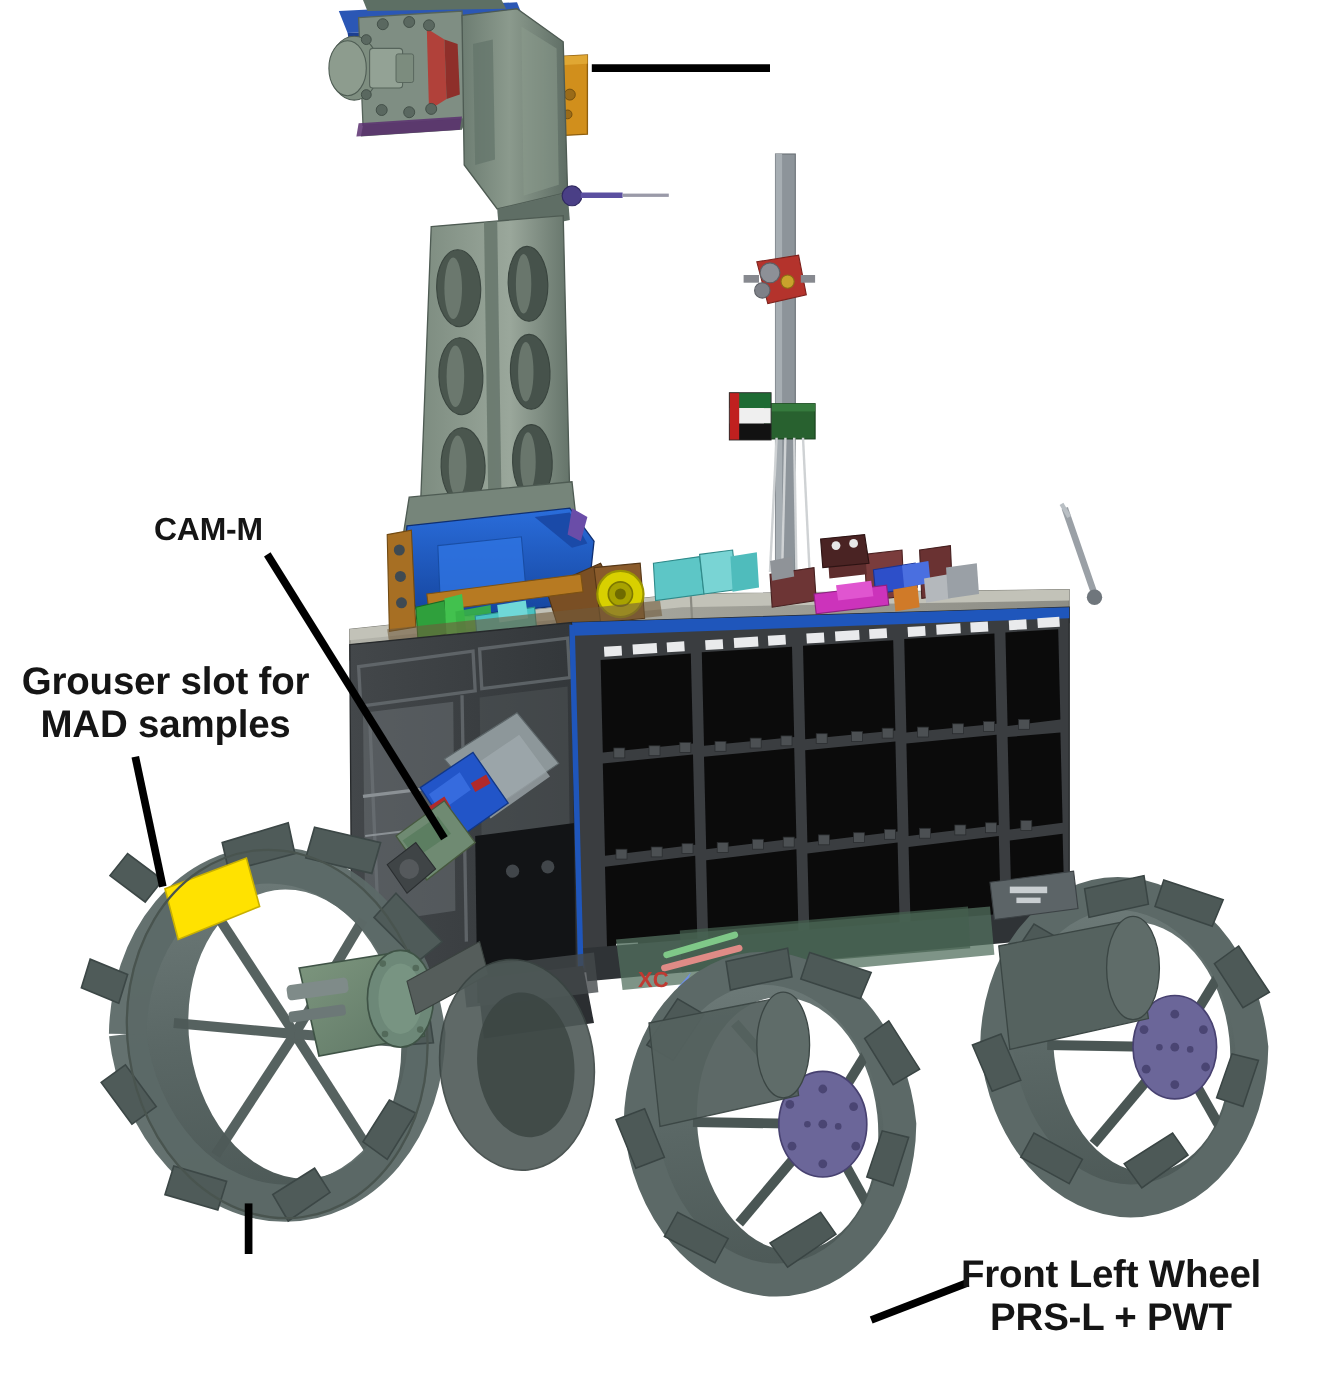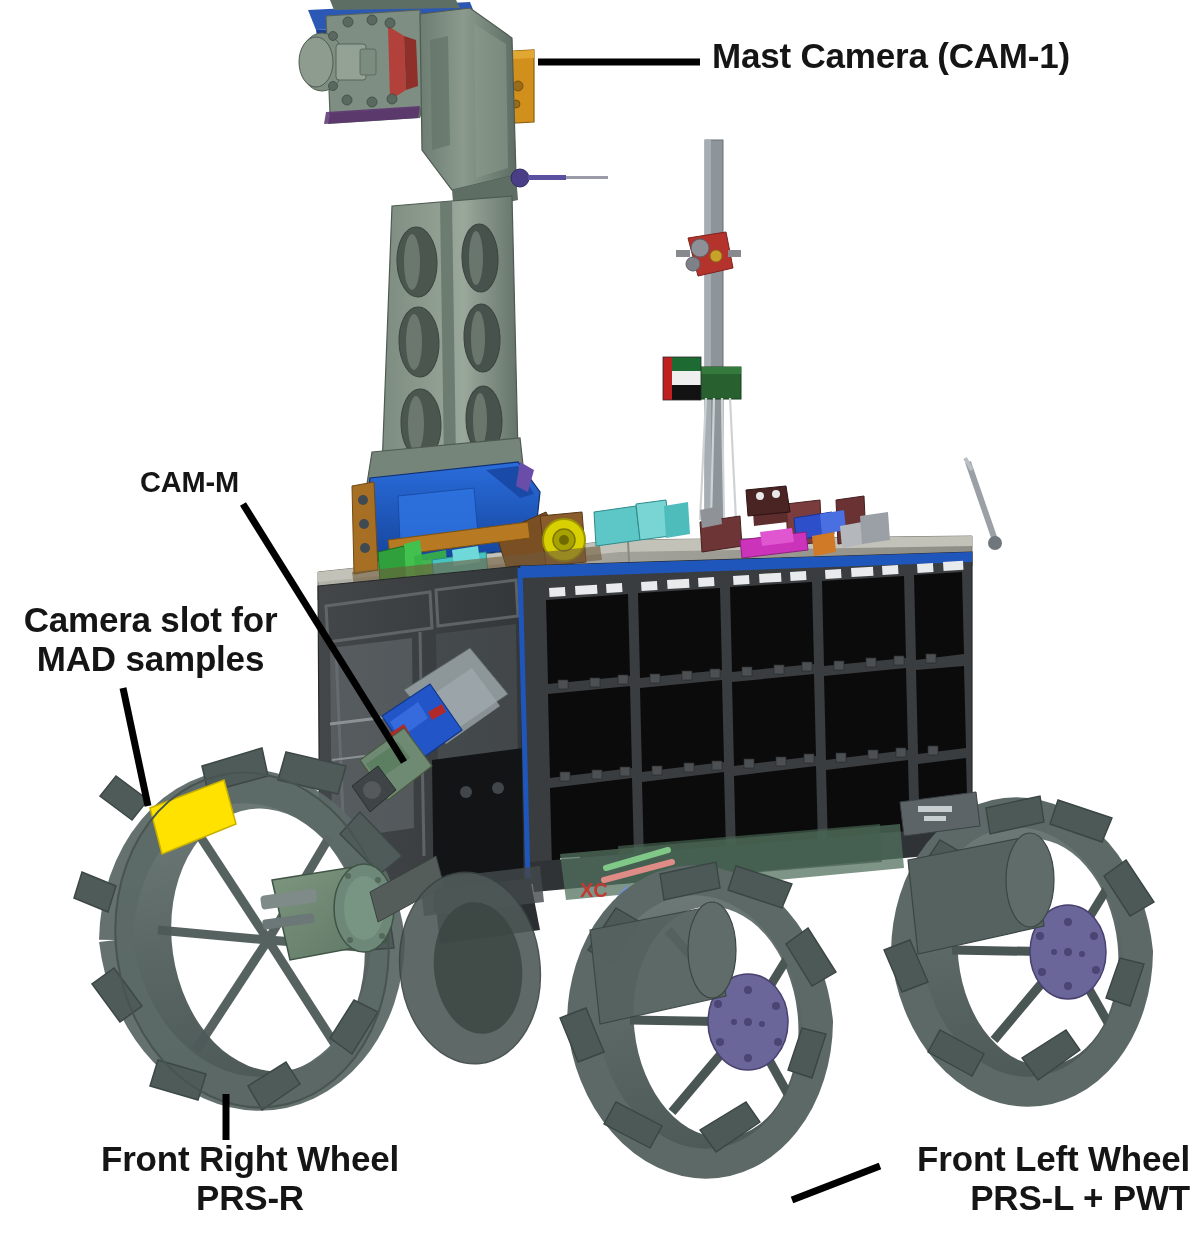--- a/index.html
+++ b/index.html
@@ -17,21 +17,21 @@
     color:#151515;
     font-weight:700;
     line-height:1.12;
     white-space:pre-line;
     letter-spacing:-0.2px;
   }
   .callout.c-mast{left:712px;top:36px;font-size:35px;}
   .callout.c-camm{left:140px;top:466px;font-size:29px;}
   .callout.c-grouser{left:8px;top:600px;font-size:35px;text-align:center;width:285px;}
   .callout.c-fr{left:60px;top:1139px;font-size:35px;text-align:center;width:380px;}
-  .callout.c-fl{left:830px;top:1139px;font-size:35px;text-align:right;width:360px;}
+  .callout.c-fl{left:830px;top:1139px;font-size:35px;text-align:center;width:360px;}
 </style>
 </head>
 <body>
 
 <div id="stage">
 
 <svg id="scene" viewBox="0 0 1200 1255">
   <defs>
     <linearGradient id="gMastGreen" x1="0" y1="0" x2="1" y2="0">
       <stop offset="0%" stop-color="#6d7d72"></stop>
@@ -556,26 +556,23 @@
 
   <g stroke="#000000" fill="none" stroke-linecap="butt">
     <line x1="538" y1="62" x2="700" y2="62" stroke-width="7"></line>
     <line x1="243" y1="504" x2="404" y2="762" stroke-width="7"></line>
     <line x1="123" y1="688" x2="148" y2="806" stroke-width="7"></line>
     <line x1="226" y1="1094" x2="226" y2="1140" stroke-width="7"></line>
     <line x1="792" y1="1200" x2="880" y2="1166" stroke-width="7"></line>
   </g>
 </svg>
 
-<div class="callout c-mast">Mast Camera (CAM-1)</div>
 
 <div class="callout c-camm">CAM-M</div>
 
-<div class="callout c-grouser">Camera slot for
+<div class="callout c-grouser">Grouser slot for
 MAD samples</div>
 
-<div class="callout c-fr">Front Right Wheel
-PRS-R</div>
 
 <div class="callout c-fl">Front Left Wheel
 PRS-L + PWT</div>
 
 </div>
 
 </body></html>

